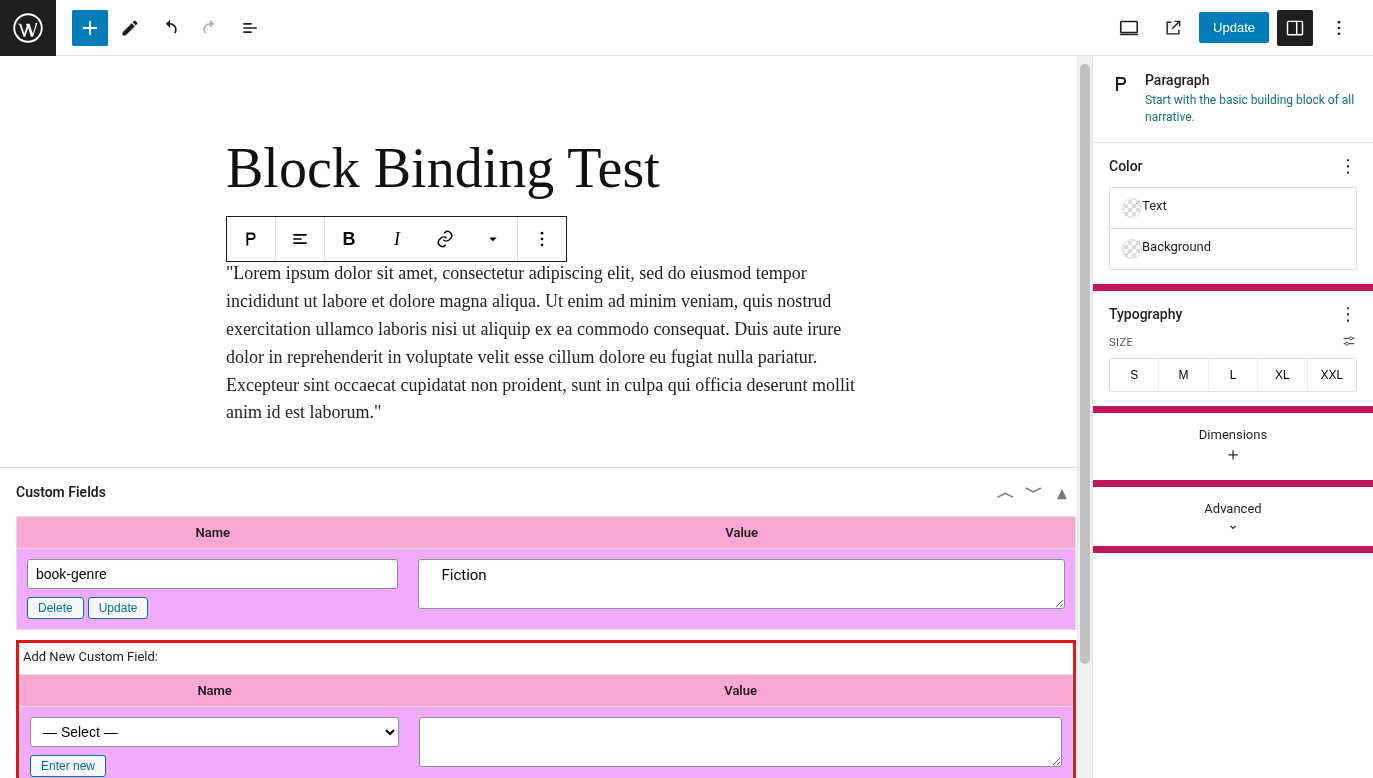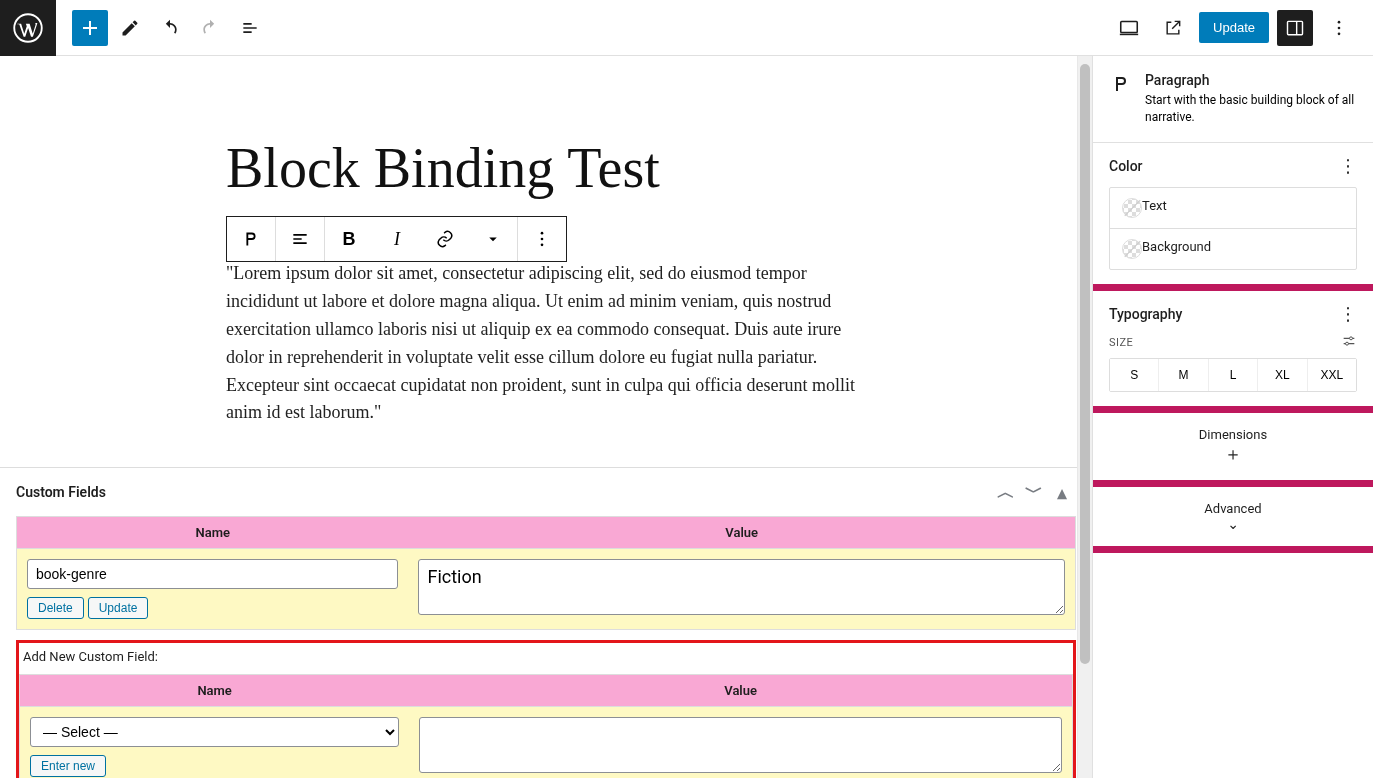--- a/index.html
+++ b/index.html
@@ -29,43 +29,43 @@
 .bt-btn.italic { font-style: italic; font-family: serif; font-size: 18px; }
 .paragraph { font-family: "Times New Roman", serif; font-size: 18px; line-height: 1.55; color: #222; margin-top: 60px; }
 .custom-fields { background: #fff; border-top: 1px solid #ddd; }
 .cf-header { display: flex; align-items: center; padding: 10px 16px; font-weight: 600; font-size: 14px; }
 .cf-header .sp { flex: 1; }
 .cf-arrow { width: 28px; height: 28px; display: flex; align-items: center; justify-content: center; color: #787c82; cursor: pointer; font-size: 18px; }
 .cf-table { margin: 0 16px; border: 1px solid #ddd; }
 .cf-thead { display: flex; background: #f9a8d4; border-bottom: 1px solid #ddd; }
 .cf-th { flex: 1; padding: 8px; text-align: center; font-weight: 600; font-size: 13px; }
 .cf-th.name { flex: 0 0 37%; }
-.cf-row { display: flex; background: #fef9c3; }
+.cf-row { display: flex; background: #f0abfc; }
 .cf-cell { padding: 10px; }
 .cf-cell.name { flex: 0 0 37%; }
 .cf-cell.value { flex: 1; }
 .cf-input { width: 100%; padding: 6px 8px; border: 1px solid #8c8f94; border-radius: 3px; font-size: 14px; }
-.cf-textarea { width: 100%; min-height: 44px; padding: 6px 8px; border: 1px solid #8c8f94; border-radius: 3px; font-size: 18px; resize: vertical; font-family: inherit; }
+.cf-textarea { width: 100%; min-height: 44px; padding: 6px 22px; border: 1px solid #8c8f94; border-radius: 3px; font-size: 15px; resize: vertical; font-family: inherit; }
 .cf-actions { display: flex; gap: 4px; margin-top: 8px; }
 .cf-link-btn { padding: 3px 10px; border: 1px solid #0071a1; color: #0071a1; background: #f6f7f7; border-radius: 3px; cursor: pointer; font-size: 12px; }
 .new-field-section { margin: 10px 16px 20px 16px; border: 3px solid #e3161a; padding: 4px 0 12px 0; }
 .nf-title { padding: 2px 4px 10px 4px; font-size: 13px; }
 .nf-table { border: 1px solid #ddd; margin: 0 0 0 0; }
 .cf-select { width: 100%; padding: 5px 8px; border: 1px solid #8c8f94; border-radius: 3px; font-size: 14px; background: #fff; }
 .scroll-track { position: absolute; right: 0; top: 0; bottom: 0; width: 15px; background: #f0f0f0; border-left: 1px solid #e8e8e8; }
 .scroll-thumb { position: absolute; left: 2px; right: 2px; top: 8px; height: 600px; background: #c0c0c0; border-radius: 5px; }
 .sidebar { width: 281px; border-left: 1px solid #e0e0e0; background: #fff; display: flex; flex-direction: column; overflow-y: auto; }
 .sb-tabs { display: flex; align-items: center; border-bottom: 1px solid #e0e0e0; padding: 0 16px; position: relative; }
 .sb-tab { padding: 14px 12px; font-size: 13px; cursor: pointer; color: #1e1e1e; }
 .sb-tab.active { font-weight: 500; border-bottom: 3px solid #007cba; color: #007cba; margin-bottom: -1px; }
 .sb-close { margin-left: auto; font-size: 18px; cursor: pointer; padding: 4px; }
 .sb-block-info { display: flex; padding: 16px; gap: 12px; border-bottom: 1px solid #e0e0e0; }
 .sb-block-icon { width: 24px; height: 24px; flex-shrink: 0; }
 .sb-block-name { font-weight: 500; font-size: 14px; margin-bottom: 4px; }
-.sb-block-desc { font-size: 12px; color: #000000; line-height: 1.4; }
+.sb-block-desc { font-size: 12px; color: #0f766e; line-height: 1.4; }
 .sb-panel { border-bottom: 7px solid #be185d; padding: 14px 16px; }
 .sb-panel-h { display: flex; align-items: center; justify-content: space-between; font-size: 14px; font-weight: 500; }
 .sb-panel-h.collapsible { font-size: 13px; font-weight: 400; flex-direction: column; }
 .dots3 { font-size: 18px; color: #1e1e1e; cursor: pointer; line-height: 1; }
 .color-items { margin-top: 12px; border: 1px solid #ddd; border-radius: 2px; }
 .color-row { display: flex; align-items: flex-start; padding: 10px 12px; cursor: pointer; font-size: 13px; }
 .color-row + .color-row { border-top: 1px solid #ddd; }
 .swatch { width: 20px; height: 20px; border-radius: 50%; background: repeating-conic-gradient(#ddd 0% 25%, #fff 0% 50%) 50% / 8px 8px; border: 1px solid #ddd; position: relative; }
 .swatch::after { content:""; position:absolute; left:50%; top:-2px; bottom:-2px; width:1px; background:#ccc; transform:rotate(45deg); }
 .typo-size-label { font-size: 11px; color: #555; margin: 10px 0 6px 0; letter-spacing: 0.5px; display:flex; justify-content:space-between; align-items:center;}

